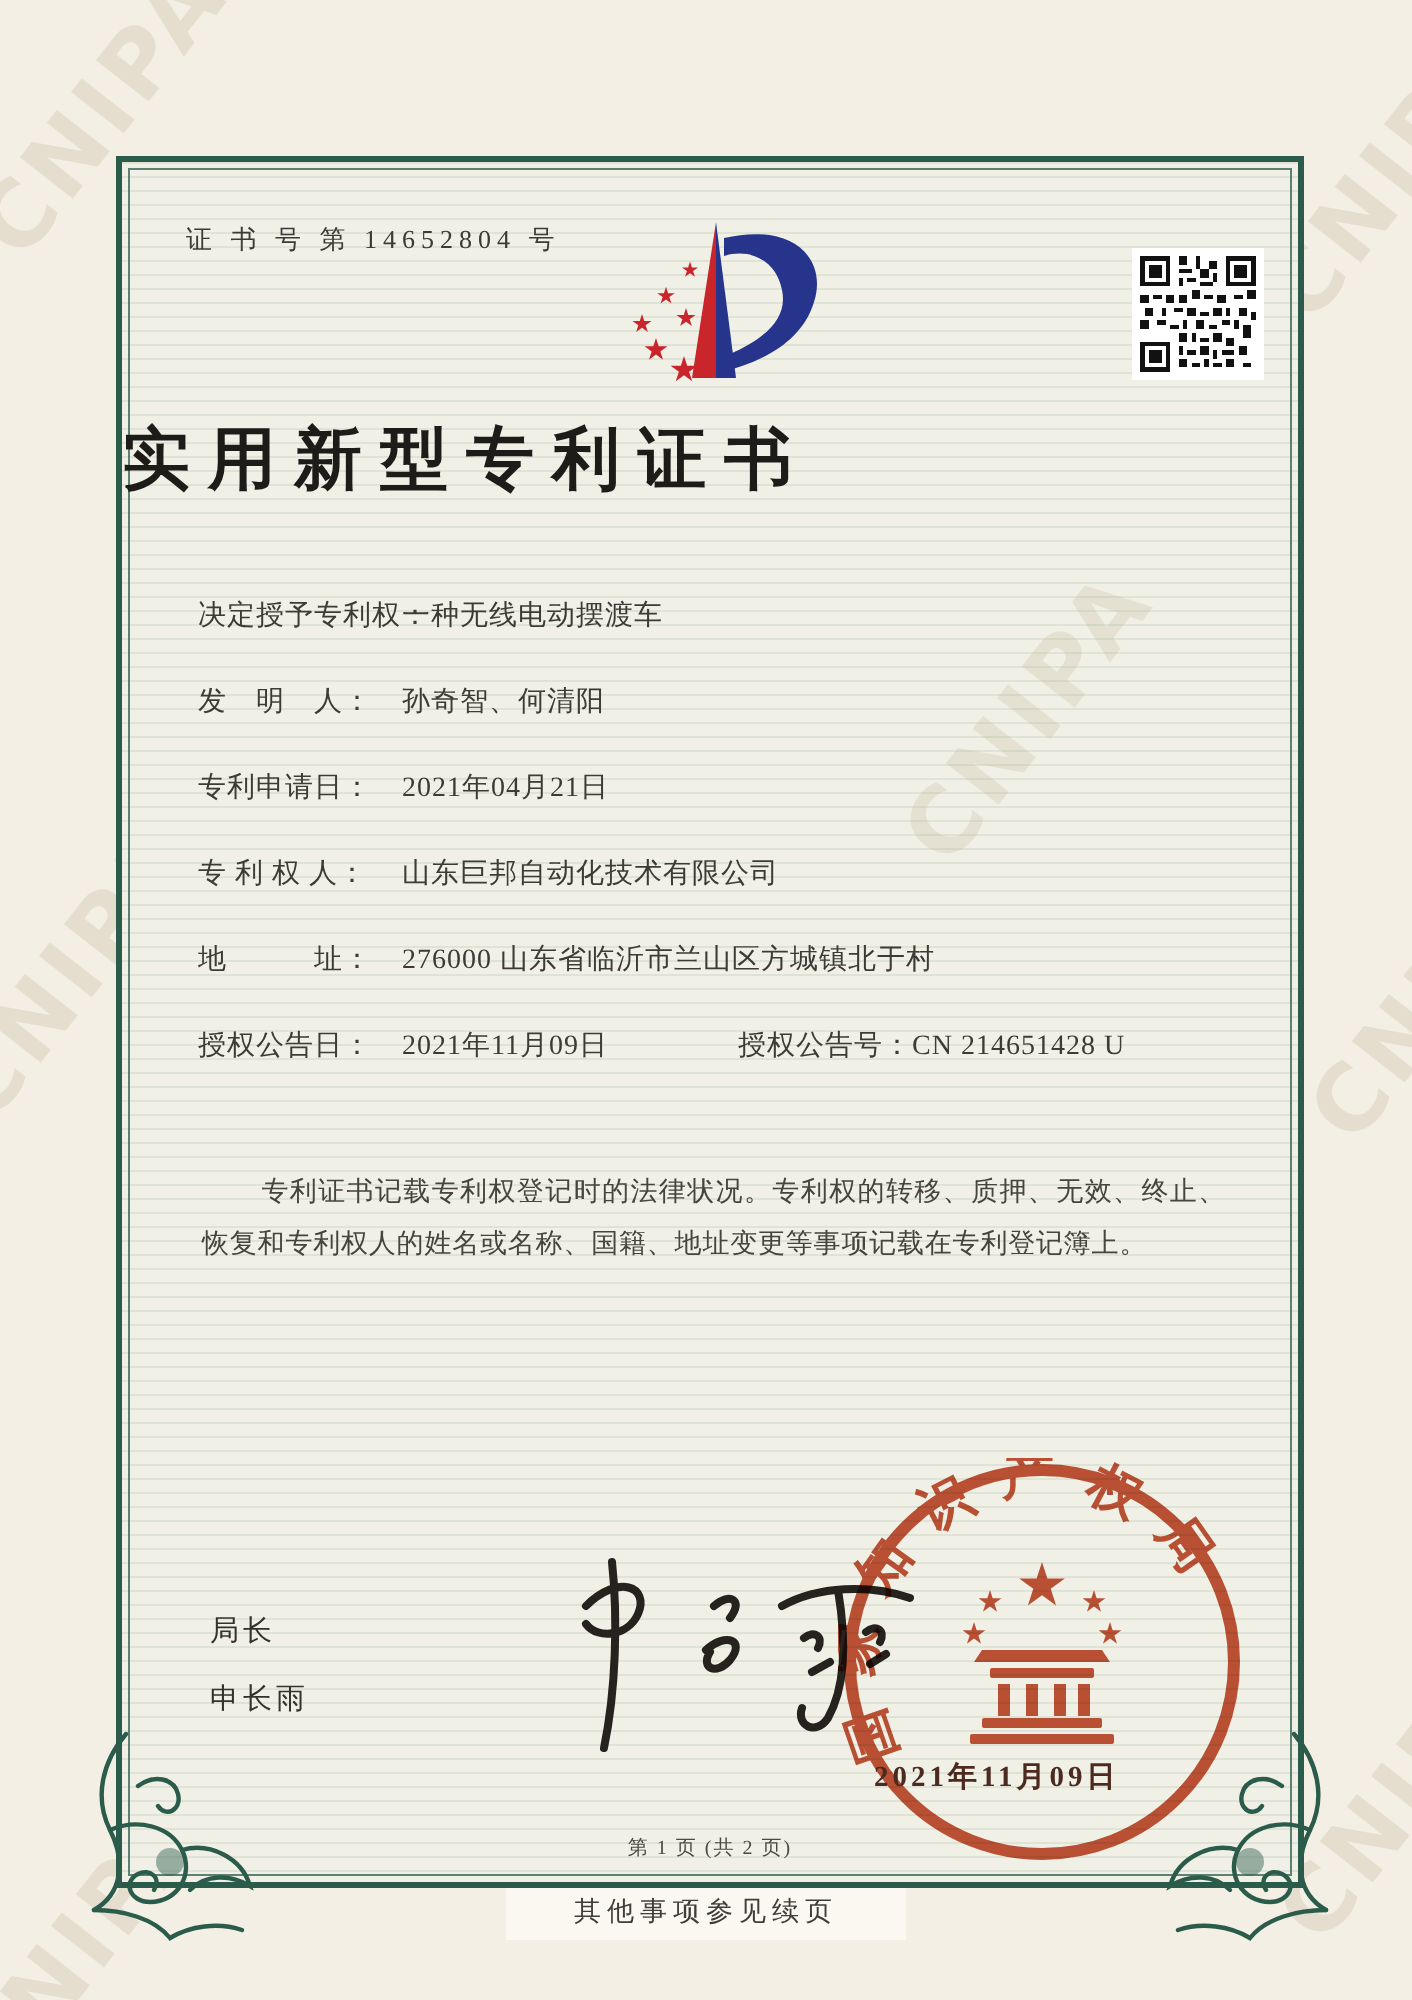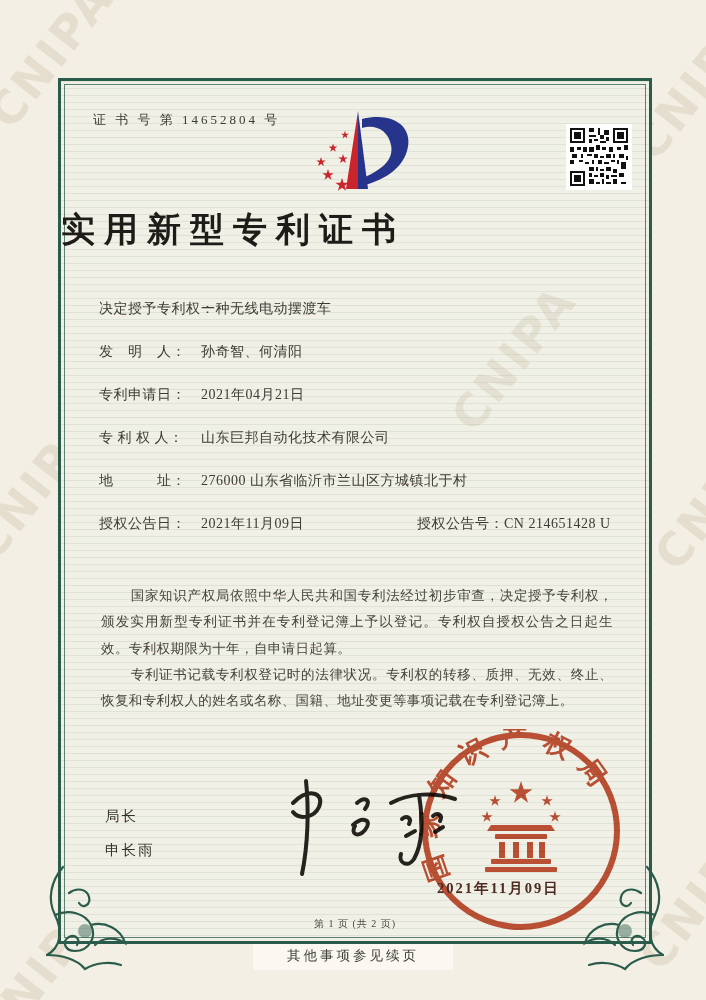--- a/index.html
+++ b/index.html
@@ -34,21 +34,21 @@
   .qr{position:absolute;left:505px;top:43px;width:62px;height:62px;background:#fff;padding:2px;}
   .title{
     position:absolute;left:0;top:126px;width:100%;text-align:left;
     font-size:34px;font-weight:bold;letter-spacing:9px;color:#1d1c19;
   }
   
   .fields{position:absolute;left:38px;top:206px;width:520px;font-size:14px;color:#3c3b35;}
   .frow{position:relative;height:43px;line-height:43px;white-space:nowrap;letter-spacing:0.5px;}
   .flabel{display:inline-block;width:102px;white-space:pre;}
   .fvalue{letter-spacing:0.5px;}
-  .grant2{position:absolute;left:270px;top:0;margin-left:48px;}
+  .grant2{position:absolute;left:270px;top:0;}
   
   .bodytext{
     position:absolute;left:40px;top:502px;width:512px;font-size:13.5px;
     line-height:1.95;color:#45443d;text-align:justify;letter-spacing:0.4px;
   }
   .bodytext p{margin:0;text-indent:2.2em;}
   
   .official{position:absolute;left:44px;top:718px;font-size:14.5px;color:#33322d;letter-spacing:2px;line-height:34px;}
   .sig{position:absolute;left:198px;top:690px;width:210px;height:115px;}
   .seal{position:absolute;left:358px;top:648px;width:204px;height:204px;mix-blend-mode:multiply;opacity:0.93;}
@@ -184,21 +184,20 @@
     </div>
     <div class="frow">
       <span class="flabel">授权公告日：</span><span class="fvalue">2021年11月09日</span>
       <span class="grant2">
         <span class="flabel" style="width:auto;">授权公告号：</span><span class="fvalue">CN 214651428 U</span>
       </span>
     </div>
   </div>
 
   <div class="bodytext">
-    <p>国家知识产权局依照中华人民共和国专利法经过初步审查，决定授予专利权，颁发实用新型专利证书并在专利登记簿上予以登记。专利权自授权公告之日起生效。专利权期限为十年，自申请日起算。</p>
     <p>专利证书记载专利权登记时的法律状况。专利权的转移、质押、无效、终止、恢复和专利权人的姓名或名称、国籍、地址变更等事项记载在专利登记簿上。</p>
   </div>
 
   <div class="official">
     <div>局长</div>
     <div>申长雨</div>
   </div>
 
   <svg class="sig" viewBox="0 0 210 115">
     <g fill="none" stroke="#26221e" stroke-width="4" stroke-linecap="round" stroke-linejoin="round">

